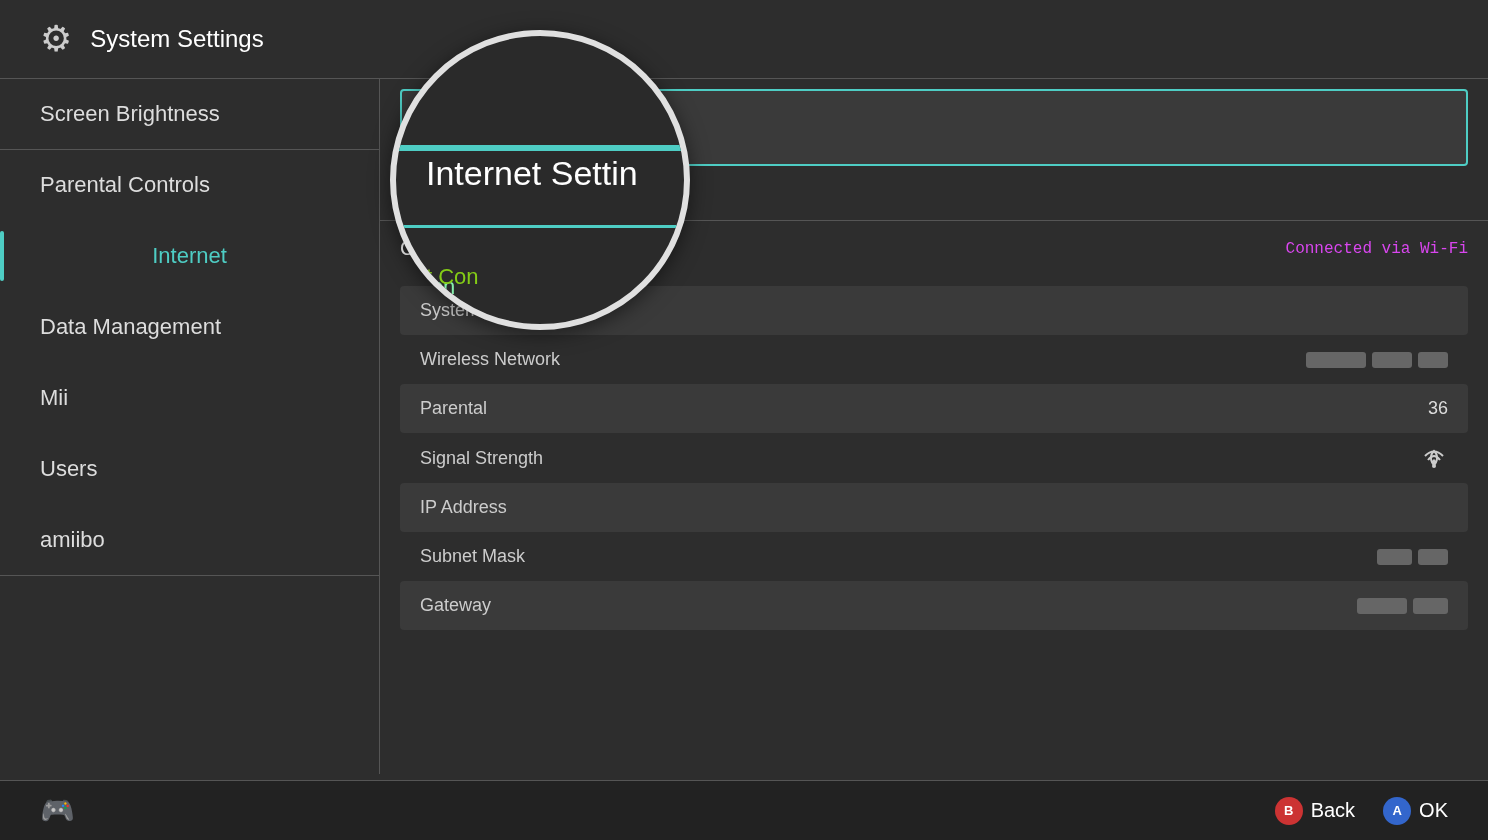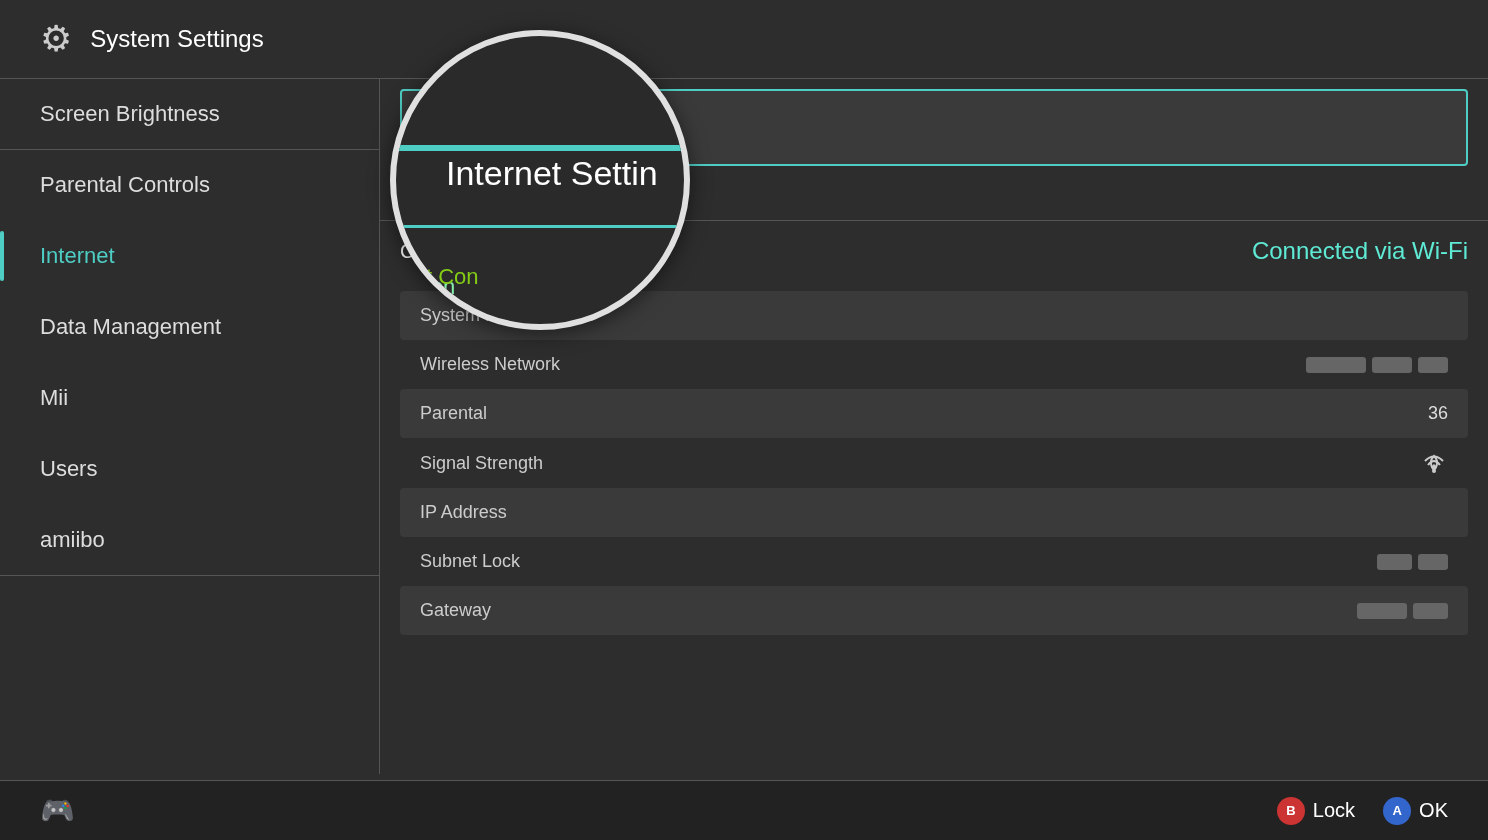--- a/index.html
+++ b/index.html
@@ -51,20 +51,21 @@
       color: #ddd;
       cursor: pointer;
       position: relative;
       border-bottom: 1px solid transparent;
     }
     .sidebar-item.has-divider {
       border-bottom: 1px solid #555;
     }
     .sidebar-item.active {
       color: #4ecdc4;
+      text-align: center;
     }
     .sidebar-item.active::before {
       content: '';
       position: absolute;
       left: 0;
       top: 10px;
       bottom: 10px;
       width: 4px;
       background: #4ecdc4;
       border-radius: 2px;
@@ -138,22 +139,23 @@
       padding: 16px 20px;
       font-size: 20px;
       color: #fff;
       background: transparent;
     }
     .status-label {
       font-size: 20px;
       font-weight: 500;
     }
     .status-value {
-      font-size: 24px;
-      color: #5eead4;
+      font-size: 16px;
+      color: #d946ef;
+      font-family: Liberation Mono, monospace;
     }
 
     
     .blur-block {
       display: inline-block;
       background: #666;
       border-radius: 3px;
       height: 16px;
       vertical-align: middle;
     }
@@ -251,21 +253,20 @@
       top: calc(38% + 80px);
     }
     .magnifier-title {
       position: absolute;
       top: 41%;
       left: 30px;
       font-size: 34px;
       font-weight: 400;
       color: #fff;
       white-space: nowrap;
-      margin-left: 20px;
     }
     .magnifier-subtitle {
       position: absolute;
       top: calc(41% + 80px);
       left: 30px;
       font-size: 22px;
       color: #86efac;
       margin-top: 40px;
     }
     .magnifier-partial {
@@ -355,21 +356,21 @@
           </svg>
         </span>
       </div>
 
       <div class="info-row">
         <span class="info-label">IP Address</span>
         <span class="info-value"></span>
       </div>
 
       <div class="info-row">
-        <span class="info-label">Subnet Lock</span>
+        <span class="info-label">Subnet Mask</span>
         <span class="info-value">
           <span class="blur-block" style="width:35px;"></span>
           <span class="blur-block" style="width:30px;"></span>
         </span>
       </div>
 
       <div class="info-row">
         <span class="info-label">Gateway</span>
         <span class="info-value">
           <span class="blur-block" style="width:50px;"></span>
@@ -391,20 +392,20 @@
   </div>
 </div>
 
 <div class="footer">
   <div class="footer-left">
     <span class="switch-icon">🎮</span>
   </div>
   <div class="footer-right">
     <div class="footer-btn">
       <span class="btn-circle btn-b">B</span>
-      <span>Lock</span>
+      <span>Back</span>
     </div>
     <div class="footer-btn">
       <span class="btn-circle btn-a">A</span>
       <span>OK</span>
     </div>
   </div>
 </div>
 
 </body></html>

